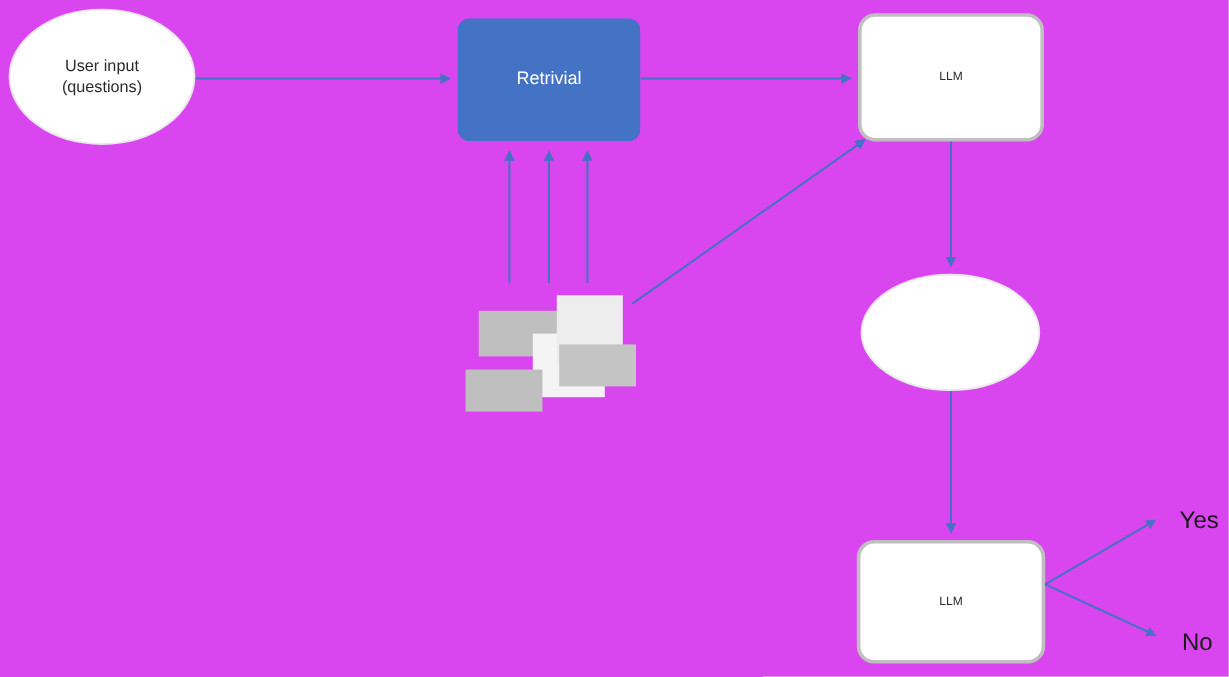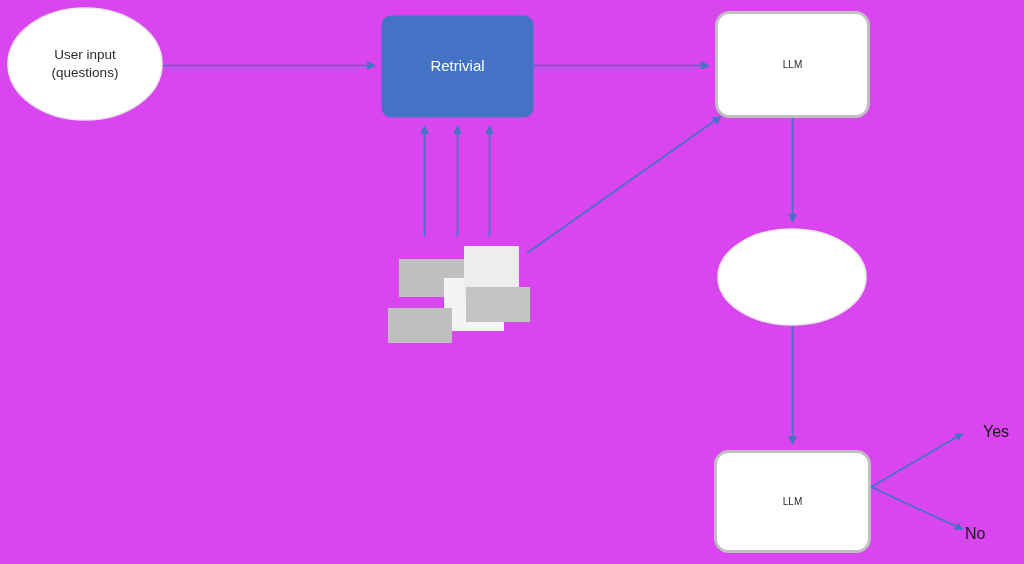--- a/index.html
+++ b/index.html
@@ -43,21 +43,21 @@
     color: #ffffff;
     font-size: 15px;
   }
   .lbl-box {
     color: #2b2b2b;
     font-size: 10px;
   }
   .branch-label {
     position: absolute;
     color: #1a1a1a;
-    font-size: 16px;
+    font-size: 20px;
     line-height: 1;
     white-space: nowrap;
   }
 </style>
 </head>
 <body>
 
 <div id="canvas">
 
   <svg class="layer" viewBox="0 0 1024 564" xmlns="http://www.w3.org/2000/svg">
@@ -112,15 +112,15 @@
 
   <div class="node-label lbl-blue" style="left:382px; top:16px; width:151px; height:101px;">Retrivial</div>
 
   <div class="node-label lbl-box" style="left:716px; top:13px; width:153px; height:104px;">LLM</div>
 
 
   <div class="node-label lbl-box" style="left:716px; top:452px; width:153px; height:100px;">LLM</div>
 
   <div class="branch-label" style="left:983px; top:424px;">Yes</div>
 
-  <div class="branch-label" style="left:965px; top:526px;text-align:center;">No</div>
+  <div class="branch-label" style="left:985px; top:526px;text-align:center;">No</div>
 
 </div>
 
 </body></html>

